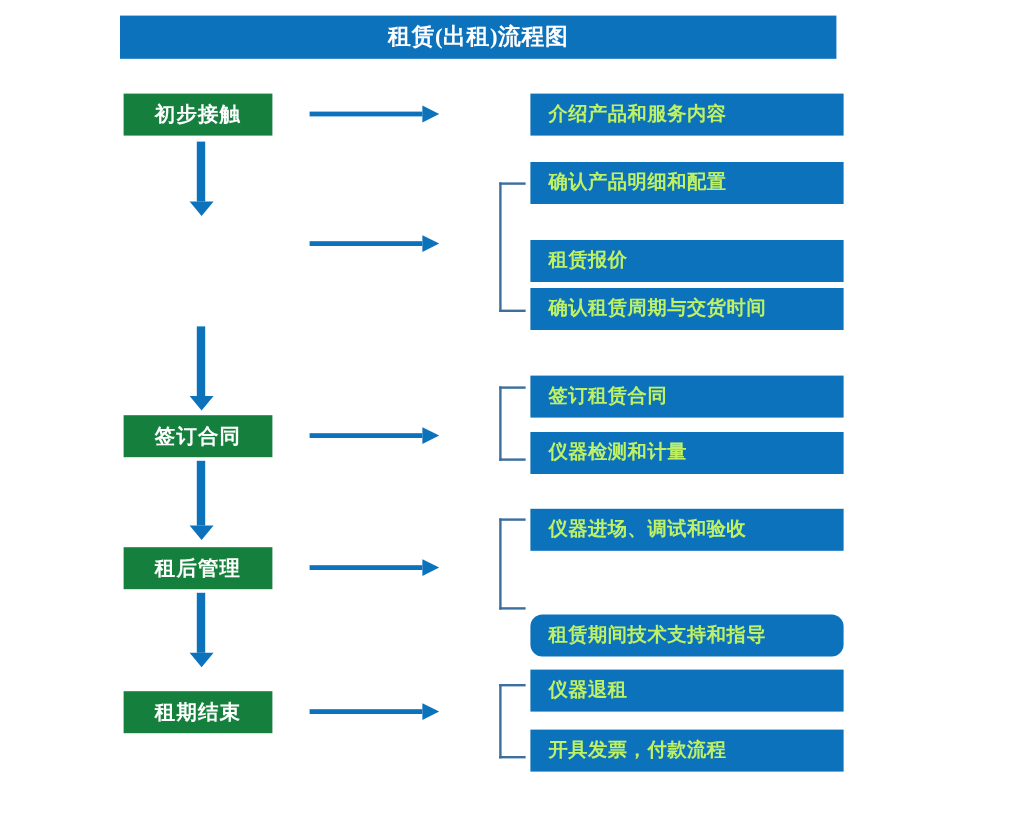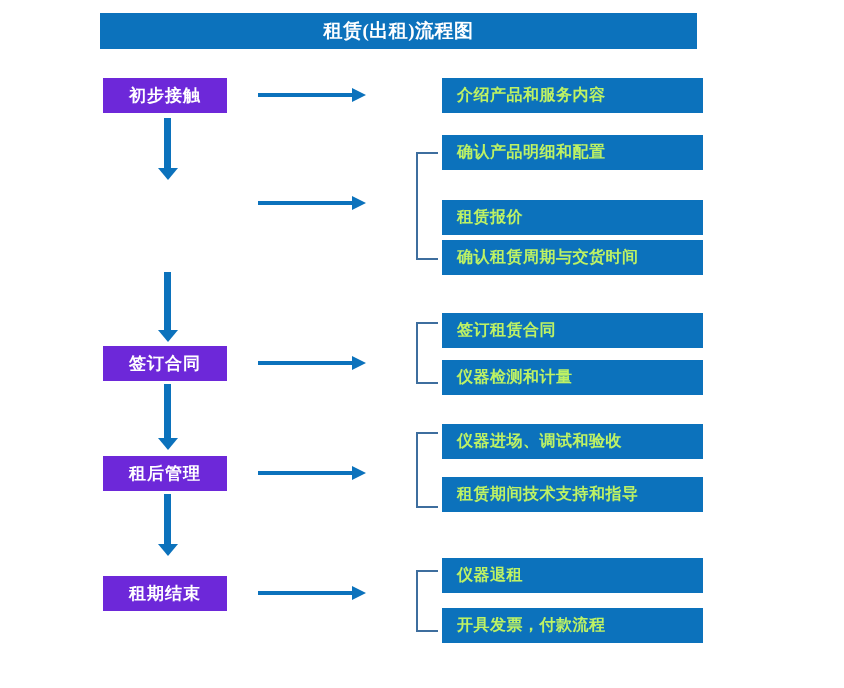--- a/index.html
+++ b/index.html
@@ -38,21 +38,21 @@
     font-weight: bold;
     letter-spacing: 0.5px;
   }
 
   
   .stage-box {
     position: absolute;
     left: 103px;
     width: 124px;
     height: 35px;
-    background: #6d28d9;
+    background: #15803d;
     color: #ffffff;
     display: flex;
     align-items: center;
     justify-content: center;
     font-size: 17px;
     font-weight: bold;
     letter-spacing: 1px;
   }
 
   
@@ -179,21 +179,21 @@
     <div class="head"></div>
   </div>
 
   <div class="stage-box" style="top:456px;">租后管理</div>
   <div class="h-arrow" style="top:466px;">
     <div class="shaft"></div>
     <div class="head"></div>
   </div>
   <div class="bracket" style="left:416px;top:432px;height:76px;"></div>
   <div class="detail-box" style="top:424px;">仪器进场、调试和验收</div>
-  <div class="detail-box" style="top:477px;">租赁期间技术支持和指导</div>
+  <div class="detail-box" style="top:512px;border-radius:10px;">租赁期间技术支持和指导</div>
 
   <div class="v-arrow" style="top:494px;height:62px;">
     <div class="shaft" style="height:50px;"></div>
     <div class="head"></div>
   </div>
 
   <div class="stage-box" style="top:576px;">租期结束</div>
   <div class="h-arrow" style="top:586px;">
     <div class="shaft"></div>
     <div class="head"></div>

